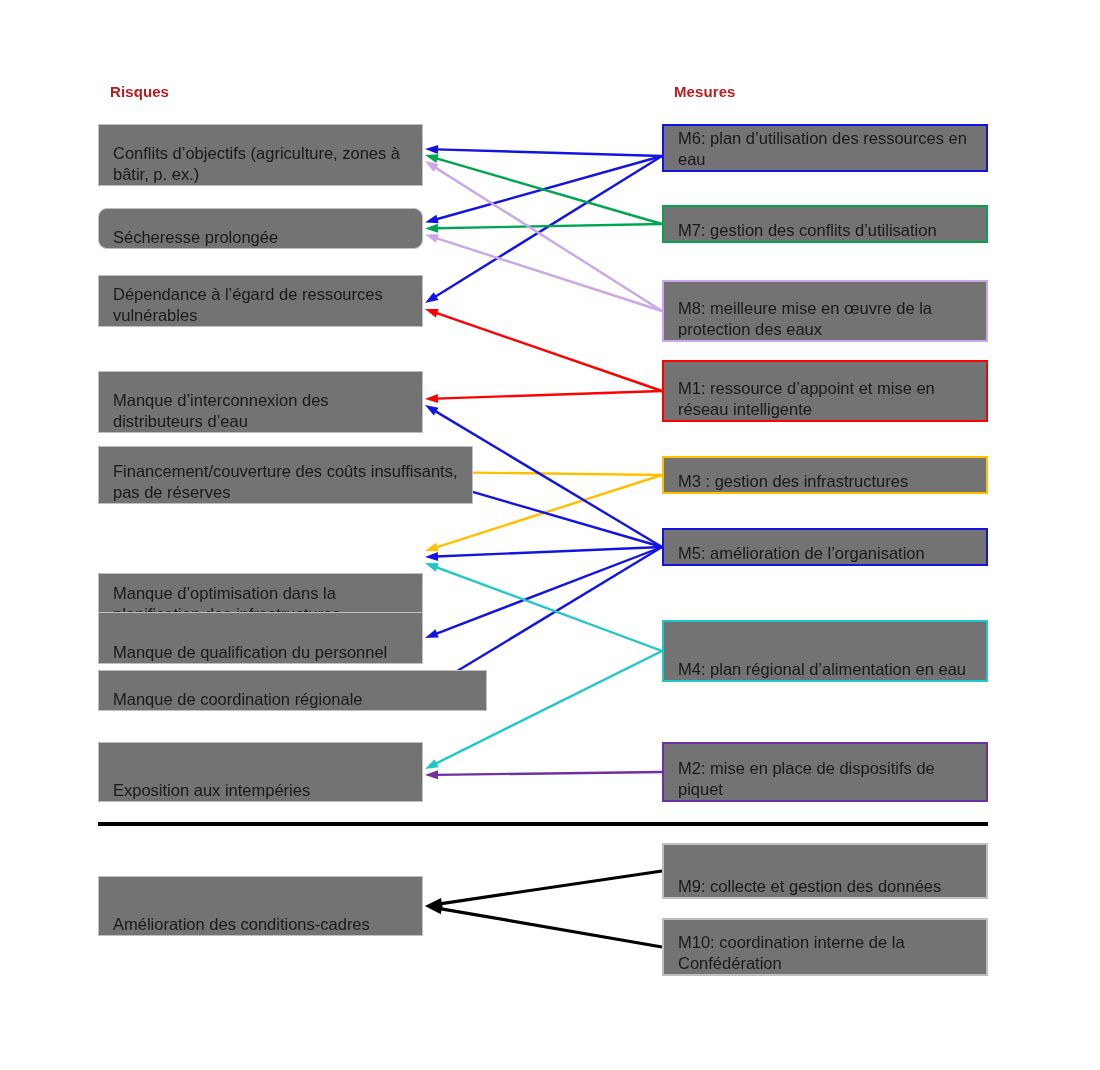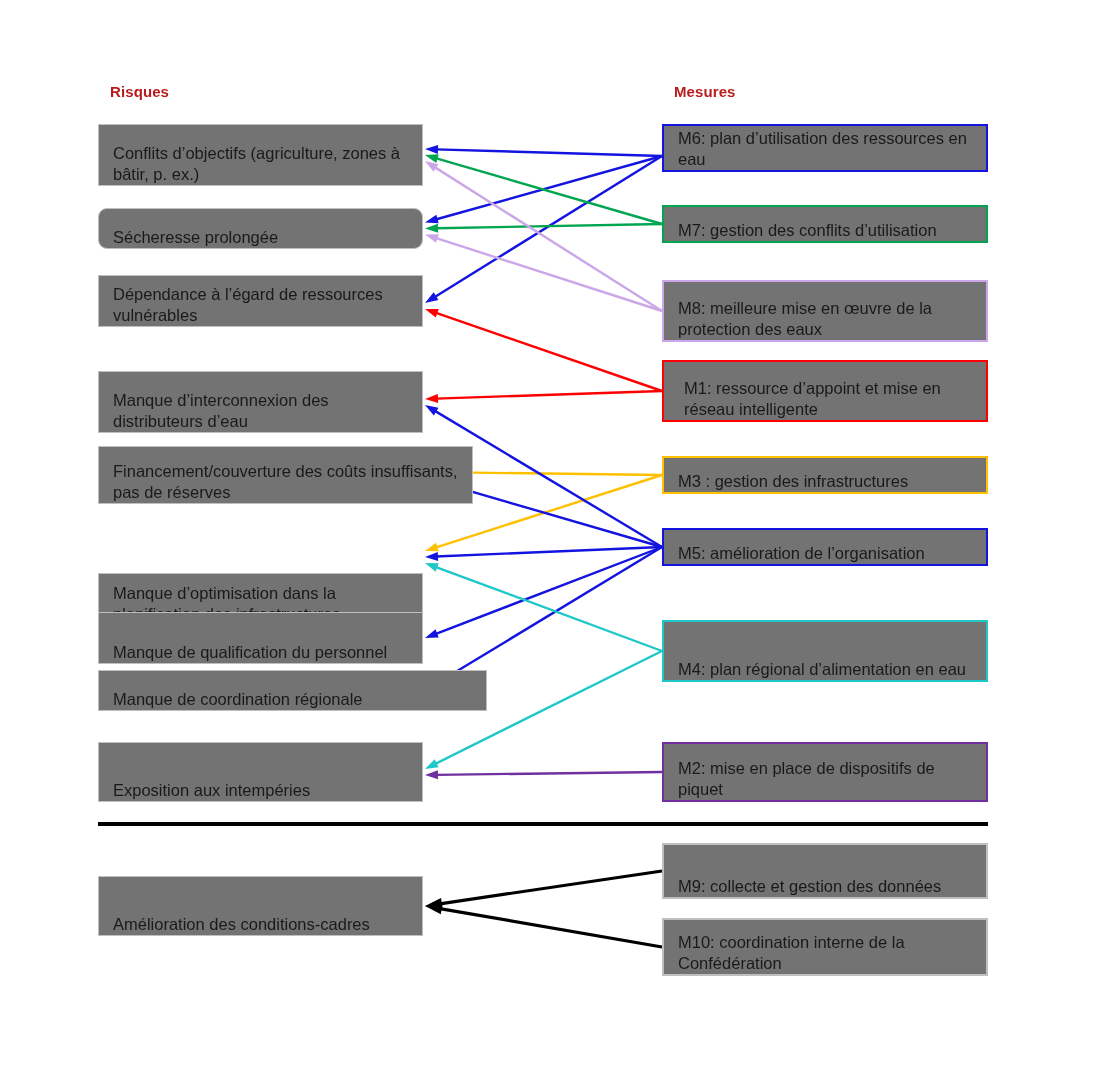--- a/index.html
+++ b/index.html
@@ -138,21 +138,21 @@
       </div>
       <div class="node measure" style="left: 662px; top: 124px; width: 326px; height: 48px; border: 2px solid rgb(20, 20, 224);">
         <div class="txt">M6: plan d’utilisation des ressources en eau</div>
       </div>
       <div class="node measure" style="left: 662px; top: 205px; width: 326px; height: 38px; border: 2px solid rgb(0, 165, 80);">
         <div class="txt">M7: gestion des conflits d’utilisation</div>
       </div>
       <div class="node measure" style="left: 662px; top: 280px; width: 326px; height: 62px; border: 2px solid rgb(203, 166, 232);">
         <div class="txt">M8: meilleure mise en œuvre de la protection des eaux</div>
       </div>
-      <div class="node measure" style="left: 662px; top: 360px; width: 326px; height: 62px; border: 2px solid rgb(255, 0, 0); padding-left: 6px;">
+      <div class="node measure" style="left: 662px; top: 360px; width: 326px; height: 62px; border: 2px solid rgb(255, 0, 0);">
         <div class="txt">M1: ressource d’appoint et mise en réseau intelligente</div>
       </div>
       <div class="node measure" style="left: 662px; top: 456px; width: 326px; height: 38px; border: 2px solid rgb(255, 192, 0);">
         <div class="txt">M3 : gestion des infrastructures</div>
       </div>
       <div class="node measure" style="left: 662px; top: 528px; width: 326px; height: 38px; border: 2px solid rgb(20, 20, 224);">
         <div class="txt">M5: amélioration de l’organisation</div>
       </div>
       <div class="node measure" style="left: 662px; top: 620px; width: 326px; height: 62px; border: 2px solid rgb(31, 200, 200);">
         <div class="txt">M4: plan régional d’alimentation en eau</div>

